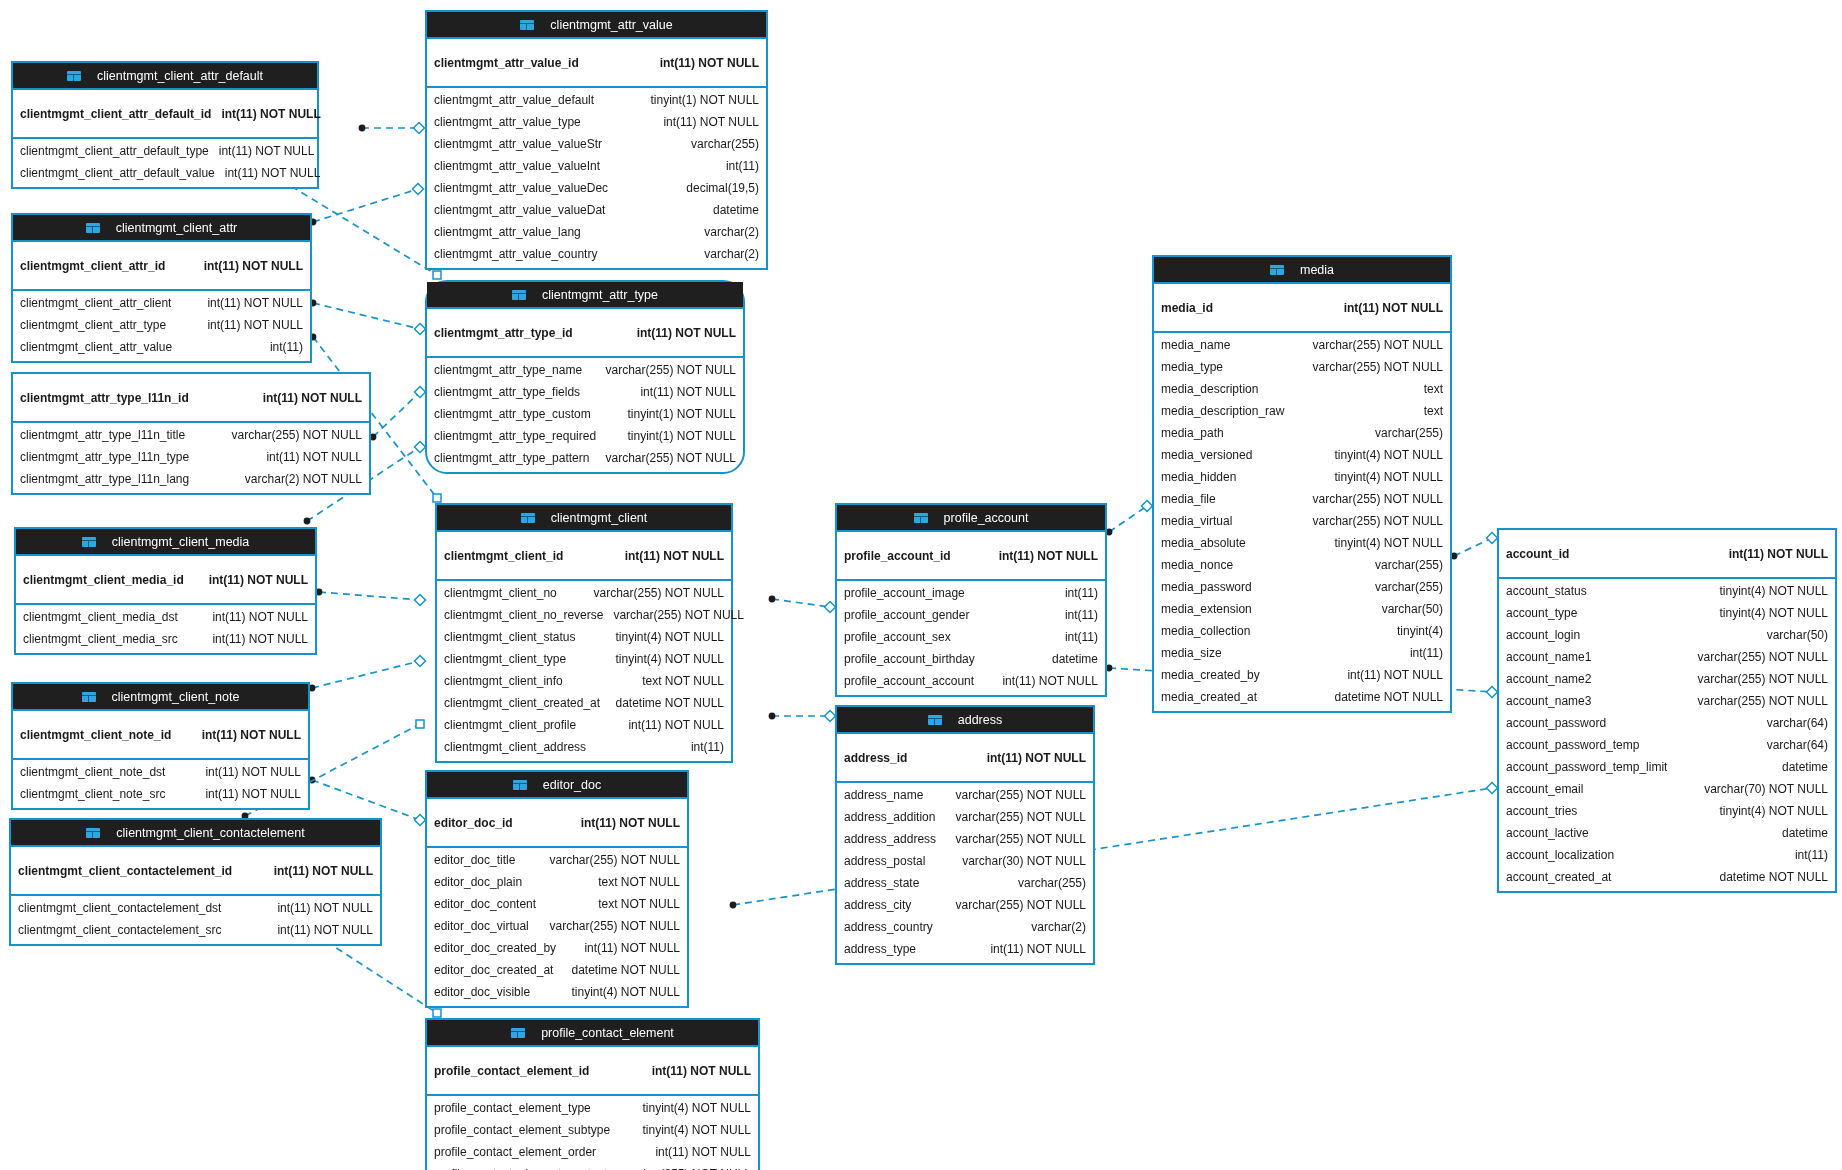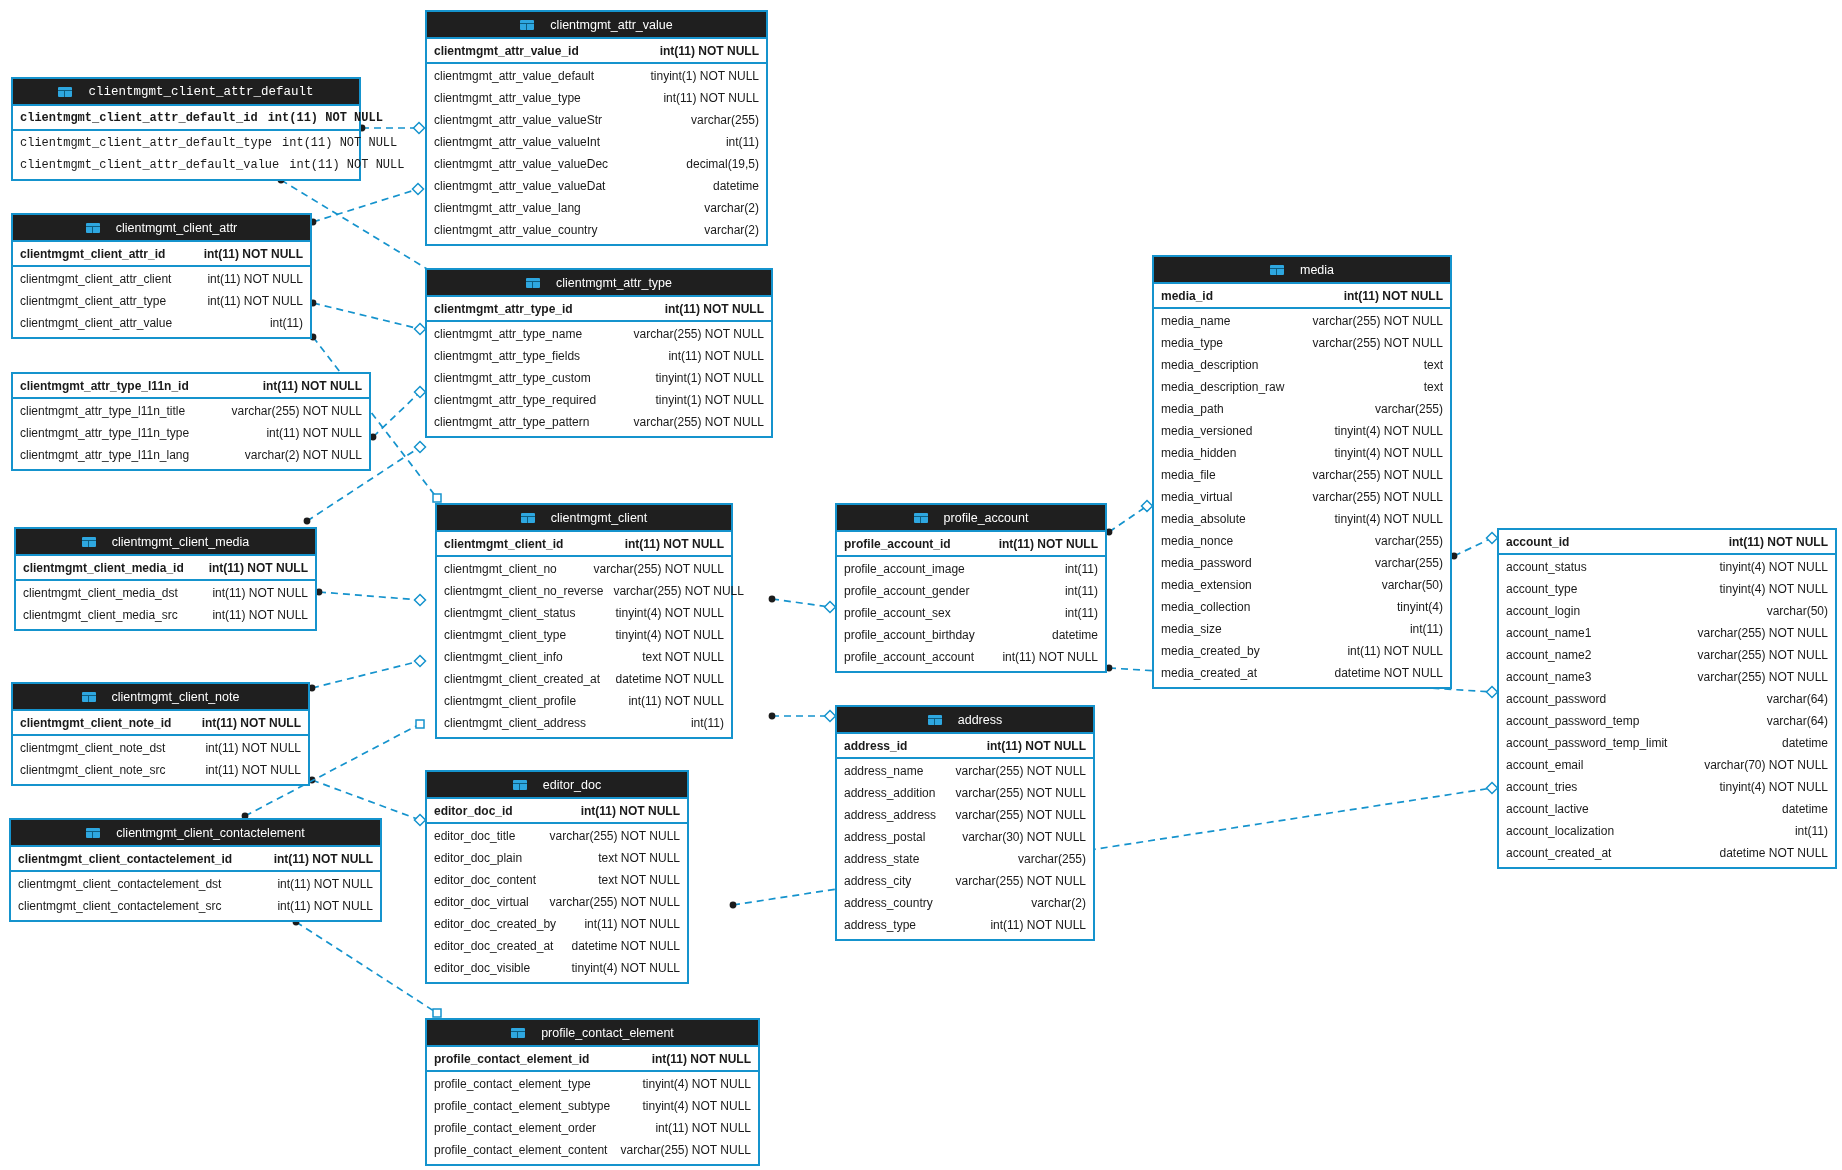--- a/index.html
+++ b/index.html
@@ -10,21 +10,21 @@
   #tables{position:absolute;left:0;top:0;width:100%;height:100%;z-index:1;}
   .db-table{position:absolute;background:#ffffff;border:2px solid #1593cd;
             box-sizing:border-box;font-size:12px;color:#1a1a1a;}
   .tbl-header{background:#1f1f1f;color:#ffffff;height:25px;display:flex;
               align-items:center;justify-content:center;gap:16px;
               border-bottom:2px solid #1593cd;font-size:12.5px;}
   .tbl-icon{display:inline-block;width:14px;height:10px;background:#2ea7e0;
             border-radius:1px;position:relative;flex:0 0 auto;}
   .tbl-icon::before{content:"";position:absolute;left:0;right:0;top:3px;height:1px;background:#0e5d80;}
   .tbl-icon::after{content:"";position:absolute;top:3px;bottom:0;left:6px;width:1px;background:#0e5d80;}
-  .pk-row{display:flex;align-items:center;height:23px;padding:0 7px;
+  .pk-row{display:flex;align-items:center;height:23px;padding:12px 7px;
           border-bottom:2px solid #1593cd;font-weight:bold;}
   .field-row{display:flex;align-items:center;height:22px;padding:0 7px;}
   .f-name{white-space:nowrap;}
   .f-type{margin-left:auto;padding-left:10px;white-space:nowrap;text-align:right;}
   .tbl-body{padding:1px 0 3px 0;}
 </style>
 </head>
 <body>
 
 <div id="canvas">
@@ -122,21 +122,21 @@
           <div class="field-row">
     <span class="f-name">clientmgmt_attr_value_lang</span>
     <span class="f-type">varchar(2)</span>
   </div>
           <div class="field-row">
     <span class="f-name">clientmgmt_attr_value_country</span>
     <span class="f-type">varchar(2)</span>
   </div>
         </div>
   </div>
-      <div class="db-table" style="left: 11px; top: 77px; width: 350px; font-family: Liberation Mono, monospace;">
+      <div class="db-table" style="left: 11px; top: 61px; width: 308px;">
     <div class="tbl-header">
       <span class="tbl-icon"></span>
       <span class="tbl-title">clientmgmt_client_attr_default</span>
     </div>
     <div class="pk-row">
       <span class="f-name">clientmgmt_client_attr_default_id</span>
       <span class="f-type">int(11) NOT NULL</span>
     </div>
     <div class="tbl-body">
           <div class="field-row">
@@ -166,21 +166,21 @@
           <div class="field-row">
     <span class="f-name">clientmgmt_client_attr_type</span>
     <span class="f-type">int(11) NOT NULL</span>
   </div>
           <div class="field-row">
     <span class="f-name">clientmgmt_client_attr_value</span>
     <span class="f-type">int(11)</span>
   </div>
         </div>
   </div>
-      <div class="db-table" style="left: 425px; top: 268px; width: 348px;">
+      <div class="db-table" style="left: 425px; top: 280px; width: 320px; border-radius: 22px;">
     <div class="tbl-header">
       <span class="tbl-icon"></span>
       <span class="tbl-title">clientmgmt_attr_type</span>
     </div>
     <div class="pk-row">
       <span class="f-name">clientmgmt_attr_type_id</span>
       <span class="f-type">int(11) NOT NULL</span>
     </div>
     <div class="tbl-body">
           <div class="field-row">

